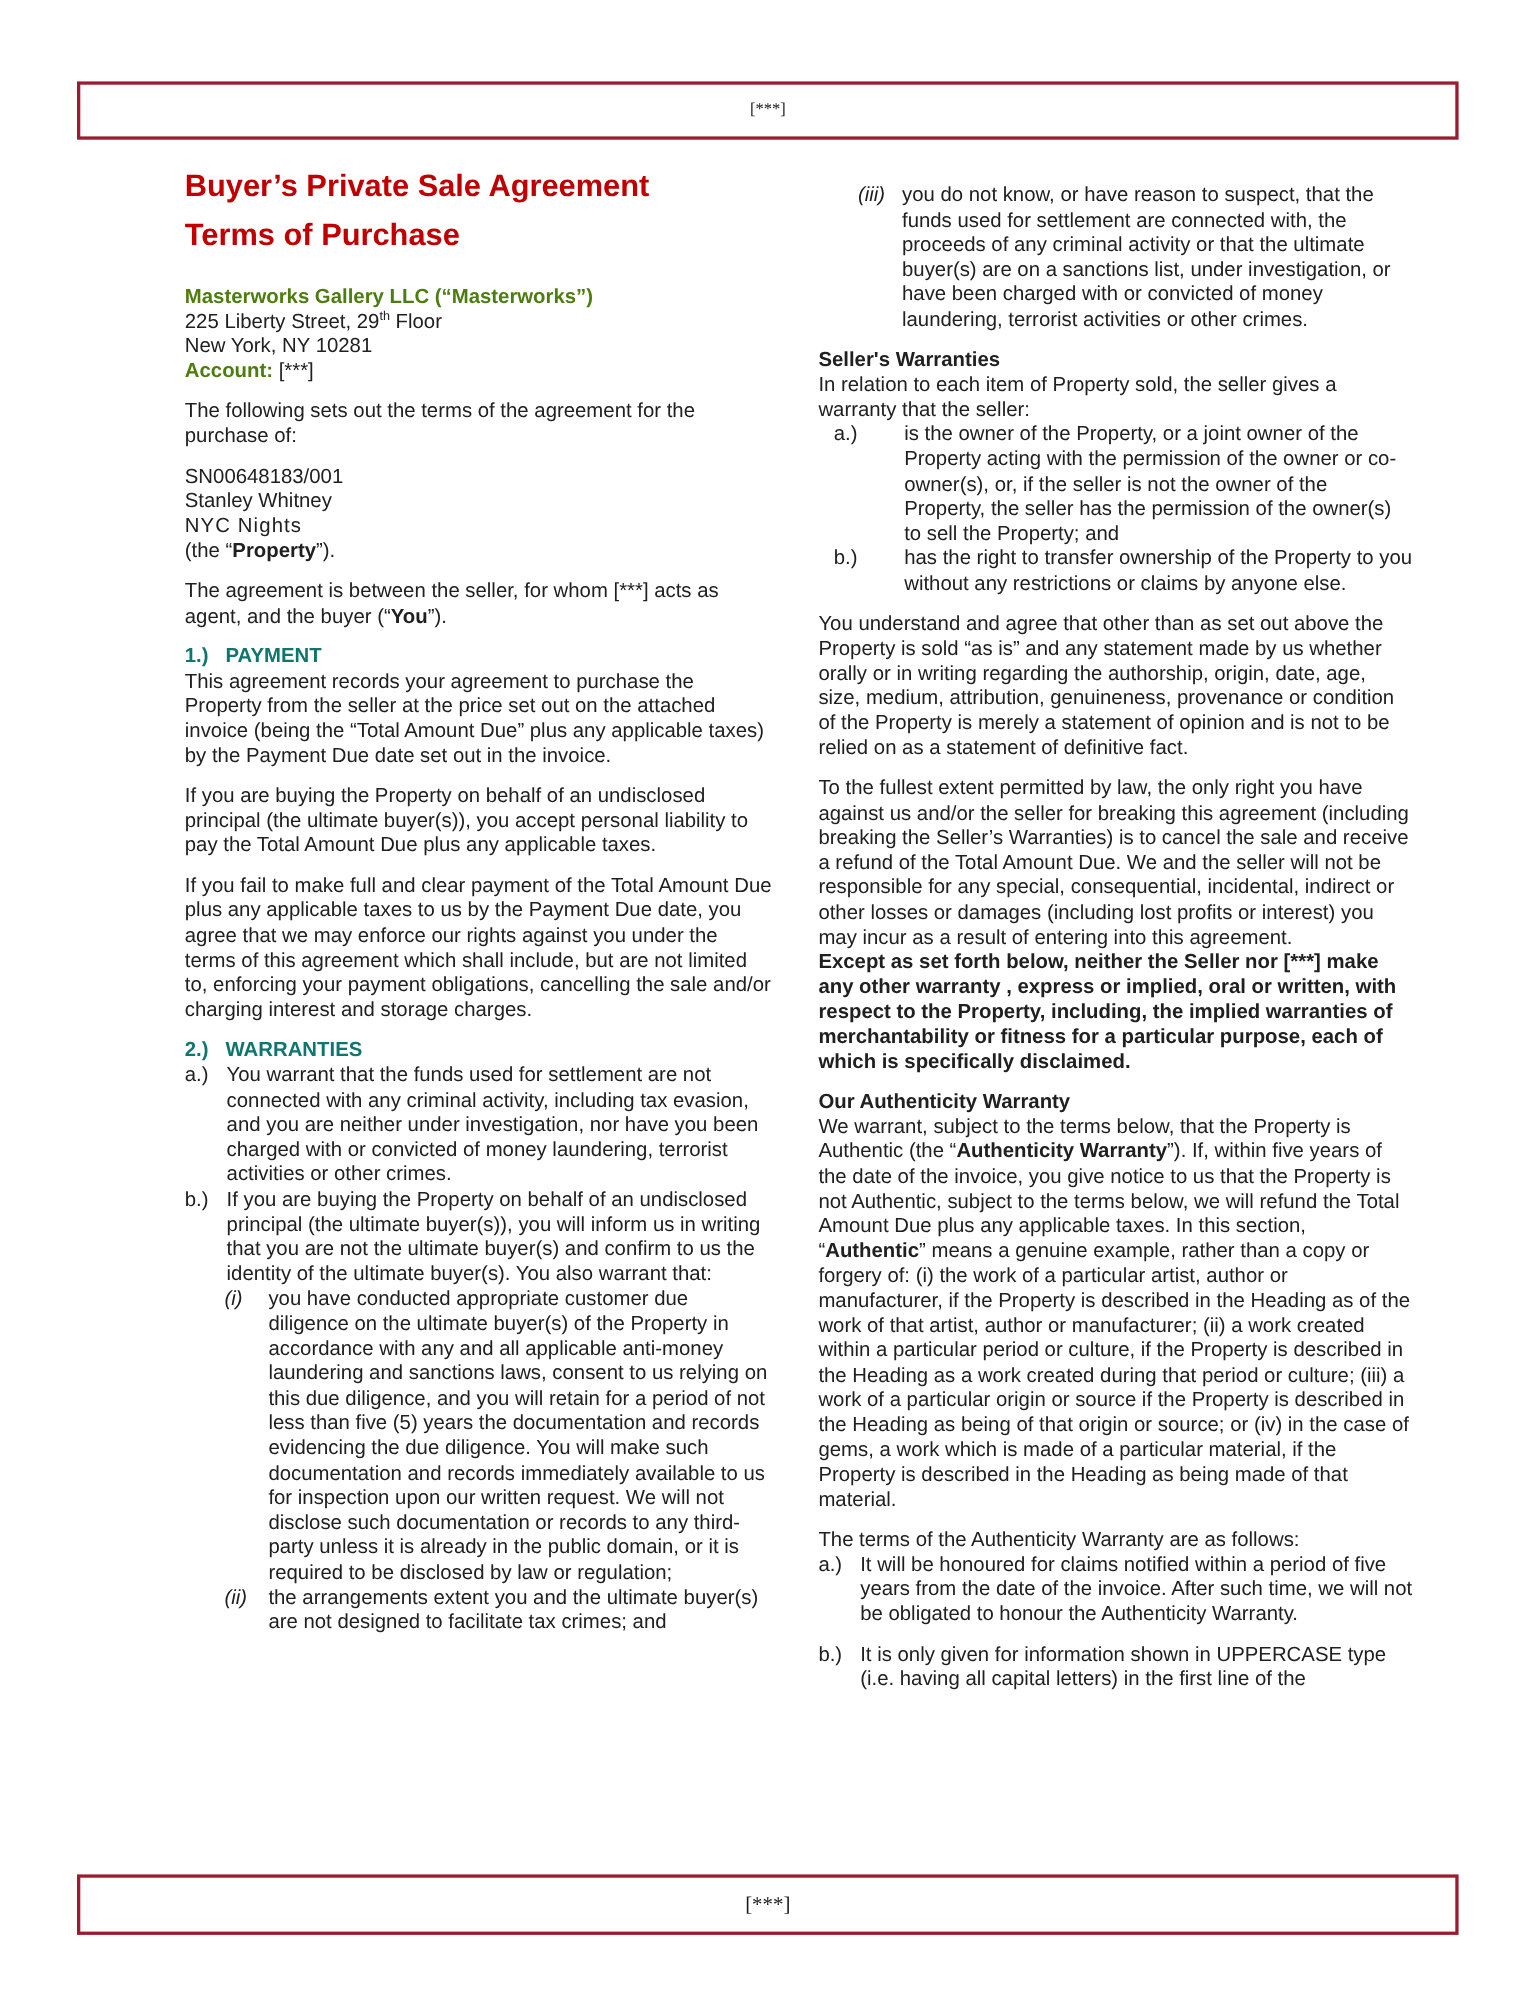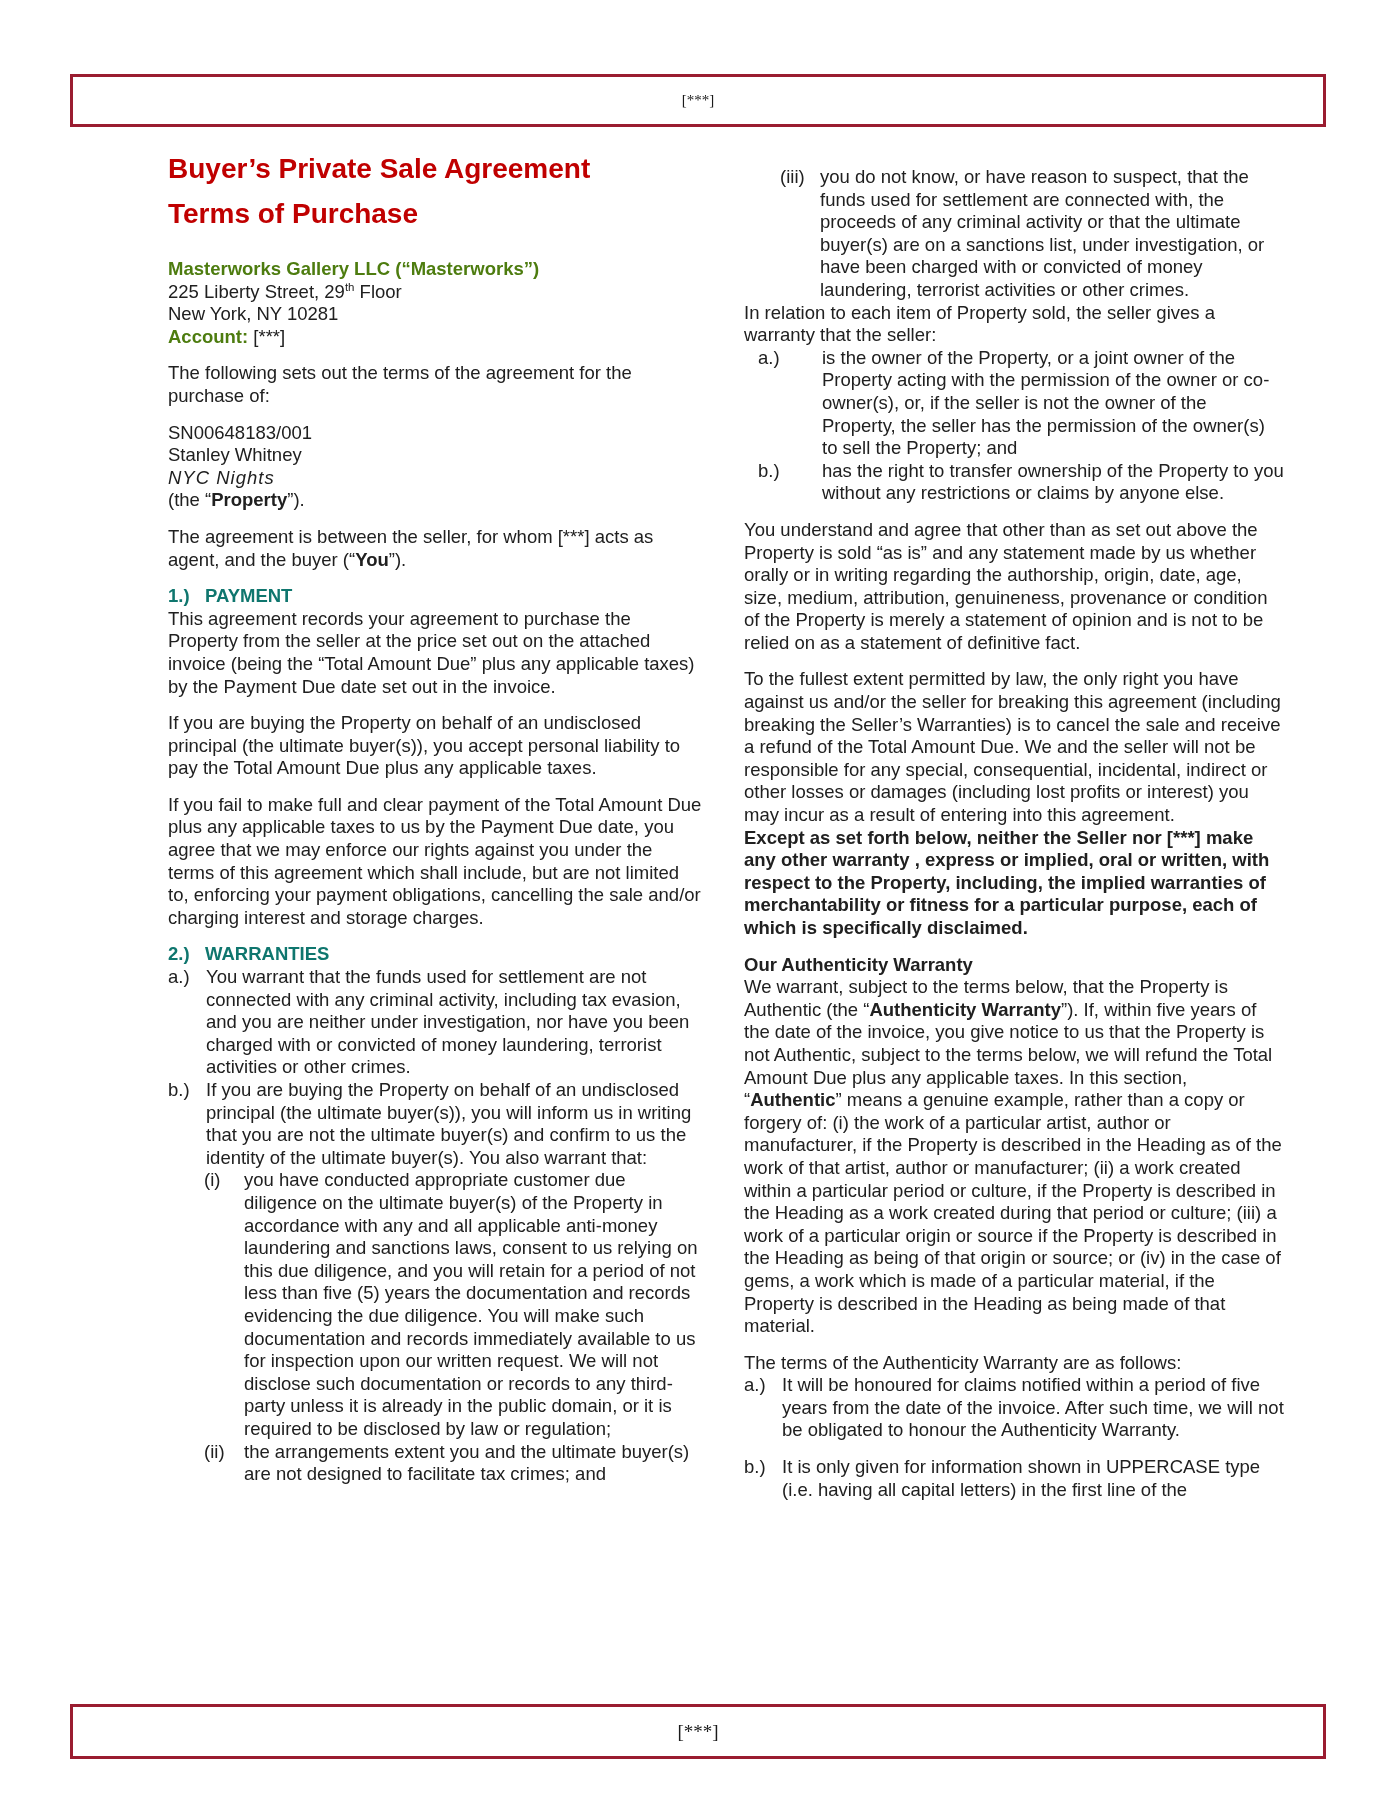--- a/index.html
+++ b/index.html
@@ -48,27 +48,27 @@
   .para { margin:0; }
   .gap { margin-top:14px; }
 
   .h-red { color:#0f766e; font-weight:700; }
   .h-red .h-num { display:inline-block; width:37px; }
 
   .li { display:flex; }
   .li .marker { flex:0 0 auto; }
   .li.lv1 .marker { width:38px; }
   .li.lv2 { margin-left:36px; }
-  .li.lv2 .marker { width:40px; }
+  .li.lv2 .marker { width:40px;font-style:italic; }
   .li.deep { margin-left:14px; }
   .li.deep .marker { width:64px; }
   .li-body { flex:1 1 auto; }
 
   .b { font-weight:700; }
-  .i { font-style:italic; letter-spacing:1px; }
+  .i { letter-spacing:1px; }
   .red { color:#4d7c0f; }
   .sup { vertical-align:super; font-size:0.62em; line-height:0; }
 </style>
 </head>
 <body>
 
 <div class="rule-box header-box">
   <span>[***]</span>
 </div>
 
@@ -108,20 +108,21 @@
       <div class="li lv2">
         <span class="marker">(ii)</span>
         <div class="li-body"><span>the arrangements extent you and the ultimate buyer(s) are not designed to facilitate tax crimes; and</span></div>
       </div>
     </div>
   <div class="col col-right" id="col-right">
       <div class="li lv2">
         <span class="marker">(iii)</span>
         <div class="li-body"><span>you do not know, or have reason to suspect, that the funds used for settlement are connected with, the proceeds of any criminal activity or that the ultimate buyer(s) are on a sanctions list, under investigation, or have been charged with or convicted of money laundering, terrorist activities or other crimes.</span></div>
       </div>
+      <div class="para gap"><span class="b">Seller's Warranties</span></div>
       <div class="para"><span>In relation to each item of Property sold, the seller gives a warranty that the seller:</span></div>
       <div class="li lv1 deep">
         <span class="marker">a.)</span>
         <div class="li-body"><span>is the owner of the Property, or a joint owner of the Property acting with the permission of the owner or co-owner(s), or, if the seller is not the owner of the Property, the seller has the permission of the owner(s) to sell the Property; and</span></div>
       </div>
       <div class="li lv1 deep">
         <span class="marker">b.)</span>
         <div class="li-body"><span>has the right to transfer ownership of the Property to you without any restrictions or claims by anyone else.</span></div>
       </div>
       <div class="para gap"><span>You understand and agree that other than as set out above the Property is sold “as is” and any statement made by us whether orally or in writing regarding the authorship, origin, date, age, size, medium, attribution, genuineness, provenance or condition of the Property is merely a statement of opinion and is not to be relied on as a statement of definitive fact.</span></div>

